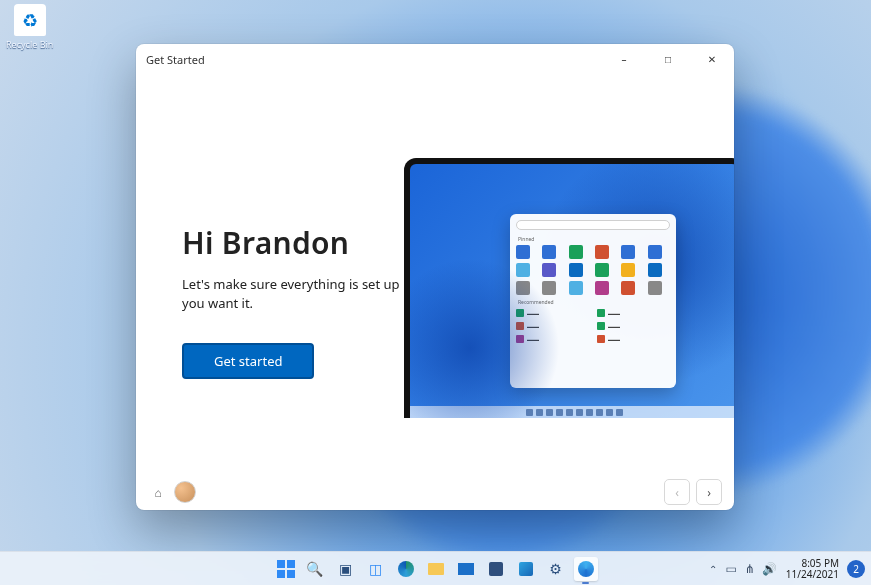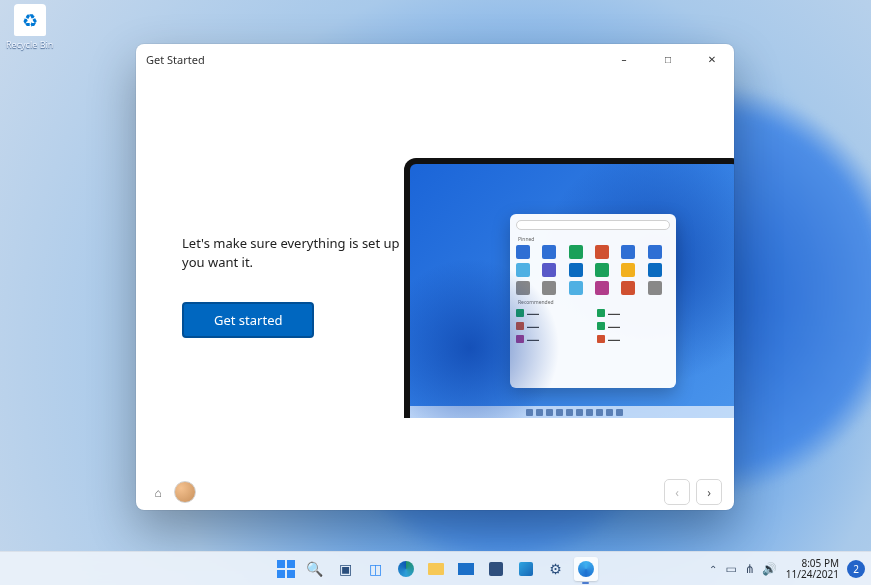--- a/index.html
+++ b/index.html
@@ -157,20 +157,21 @@
       <span>Get Started</span>
       <div class="title-controls">
         <div class="title-btn">–</div>
         <div class="title-btn">□</div>
         <div class="title-btn close">✕</div>
       </div>
     </div>
 
     <div class="content">
       <div class="hero-text">
+        <h1>Hi Brandon</h1>
         <p>Let's make sure everything is set up how you want it.</p>
         <div class="cta">Get started</div>
       </div>
 
       <div class="illus">
         <div class="startmenu">
           <div class="sm-search"></div>
           <div class="sm-label">Pinned</div>
           <div class="sm-grid">
             <i style="background:#2f6fd4"></i>

